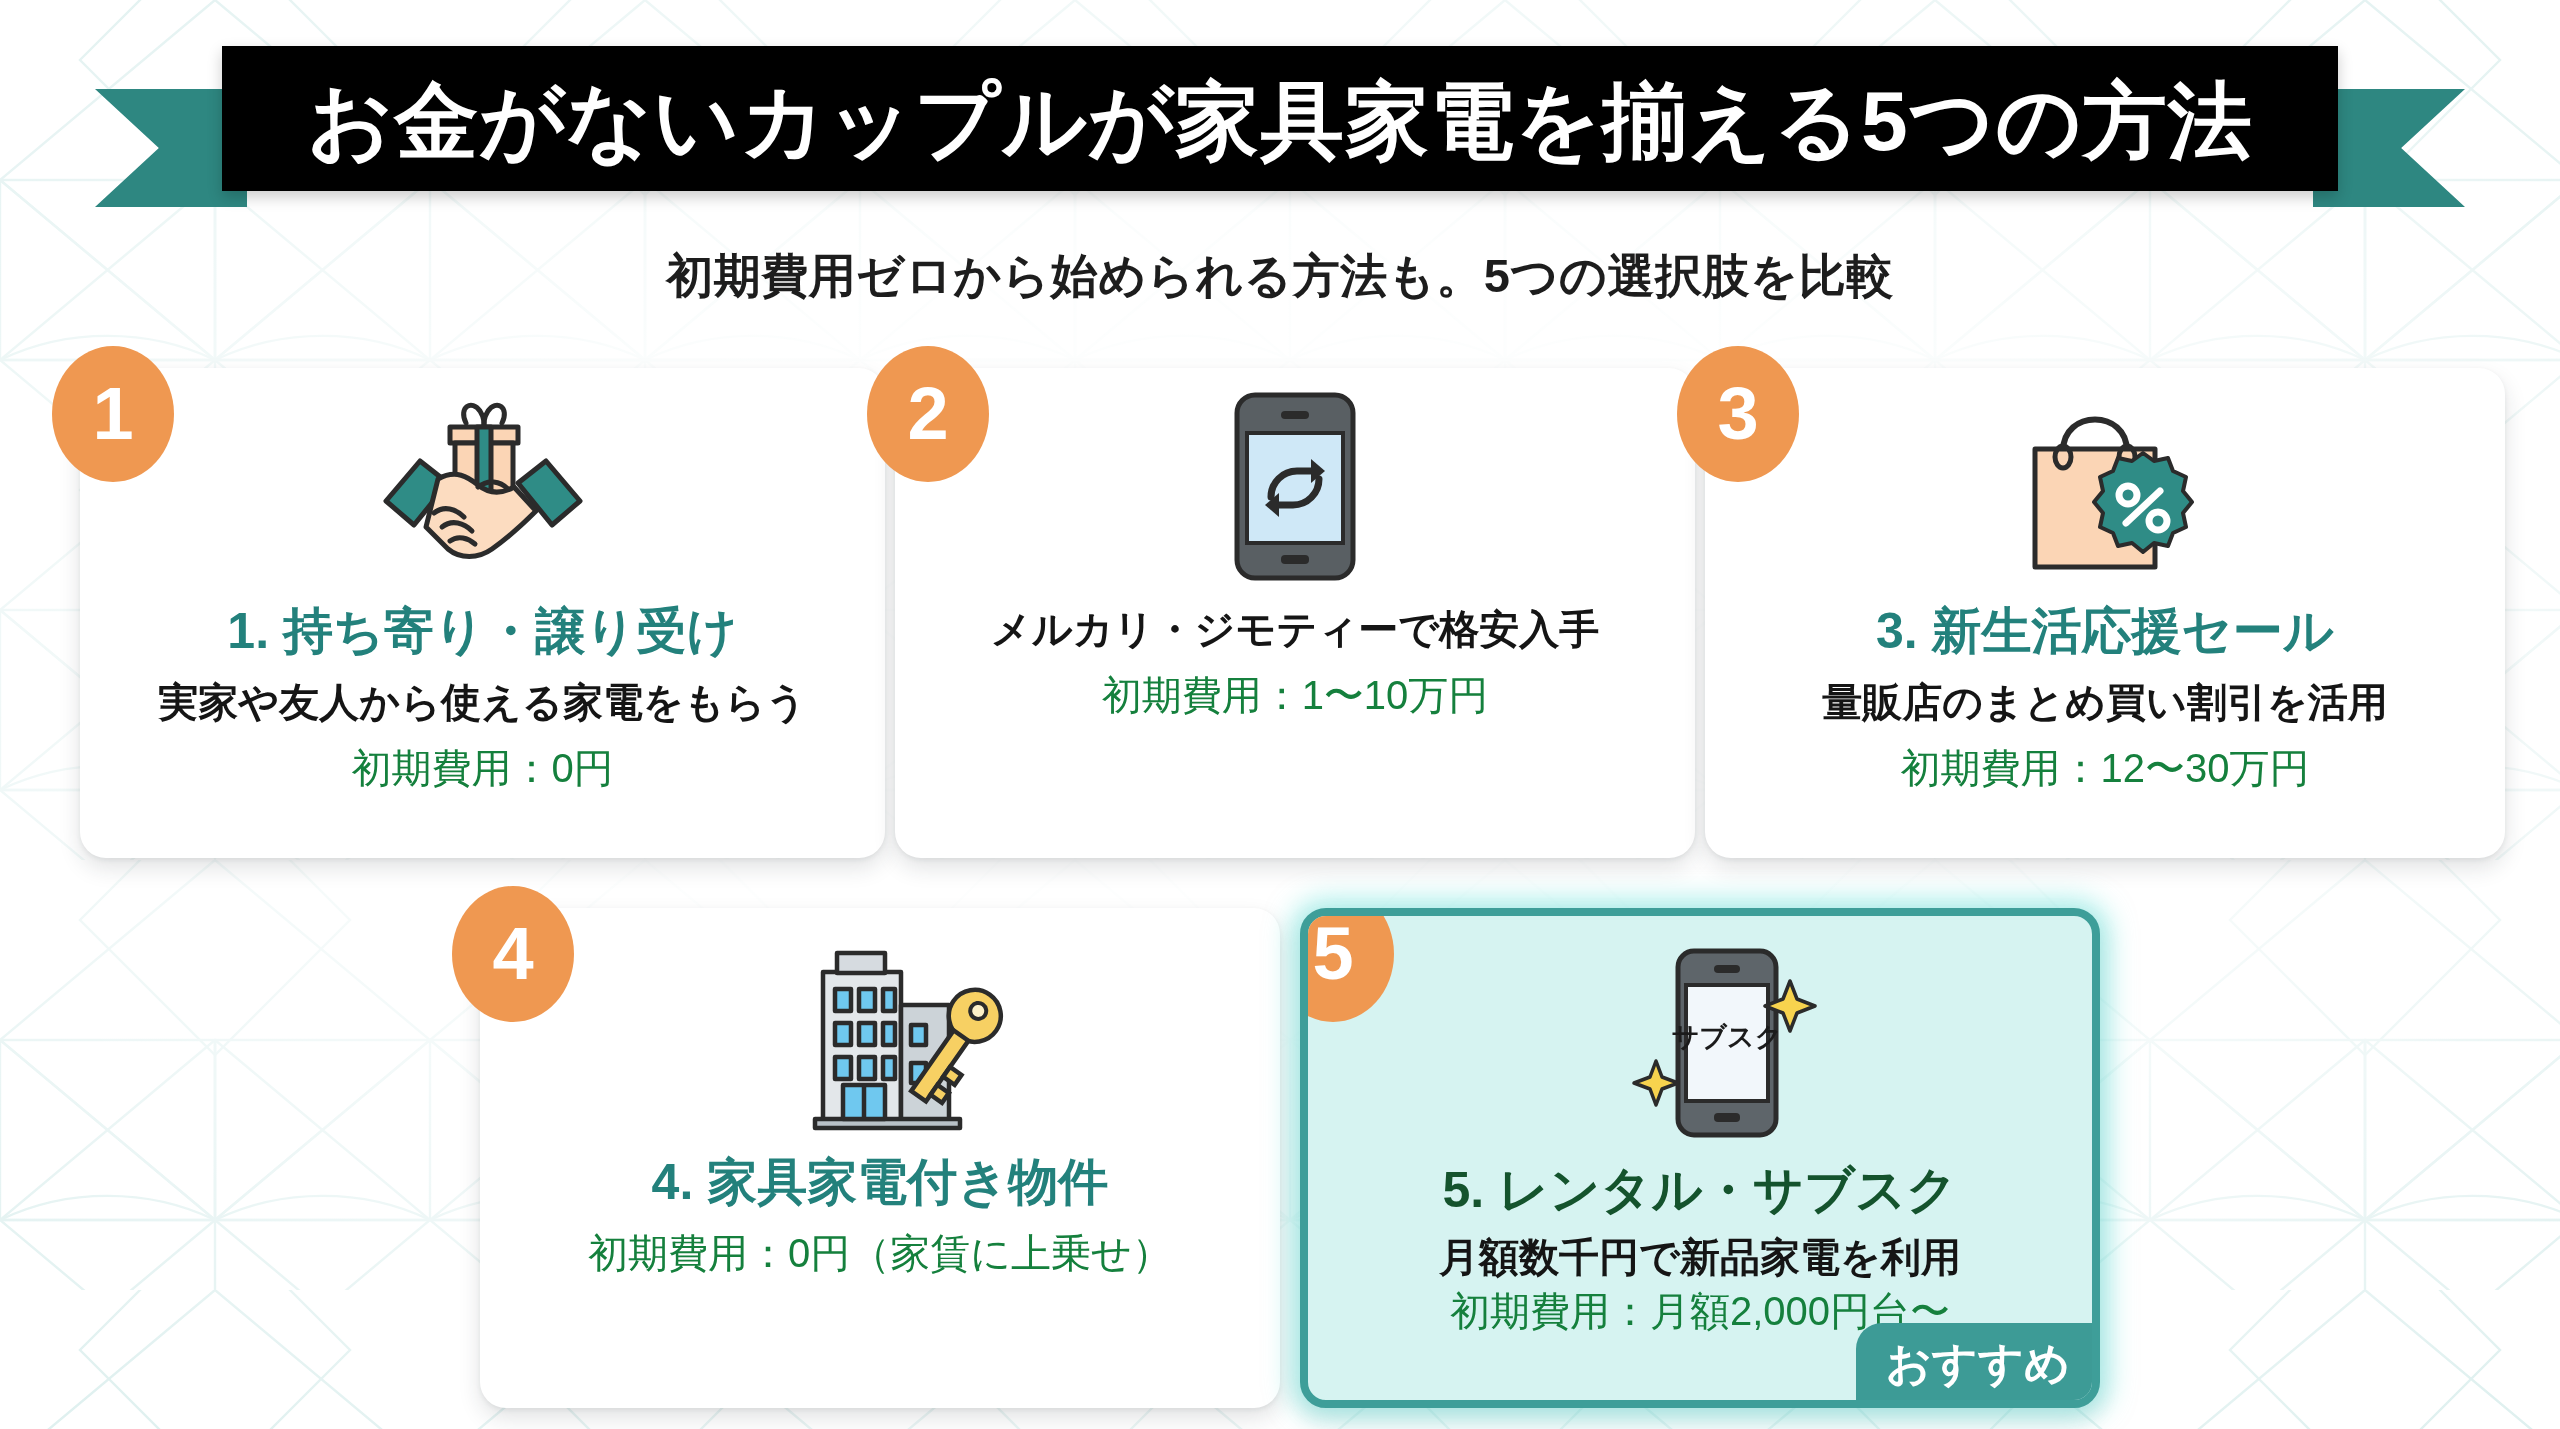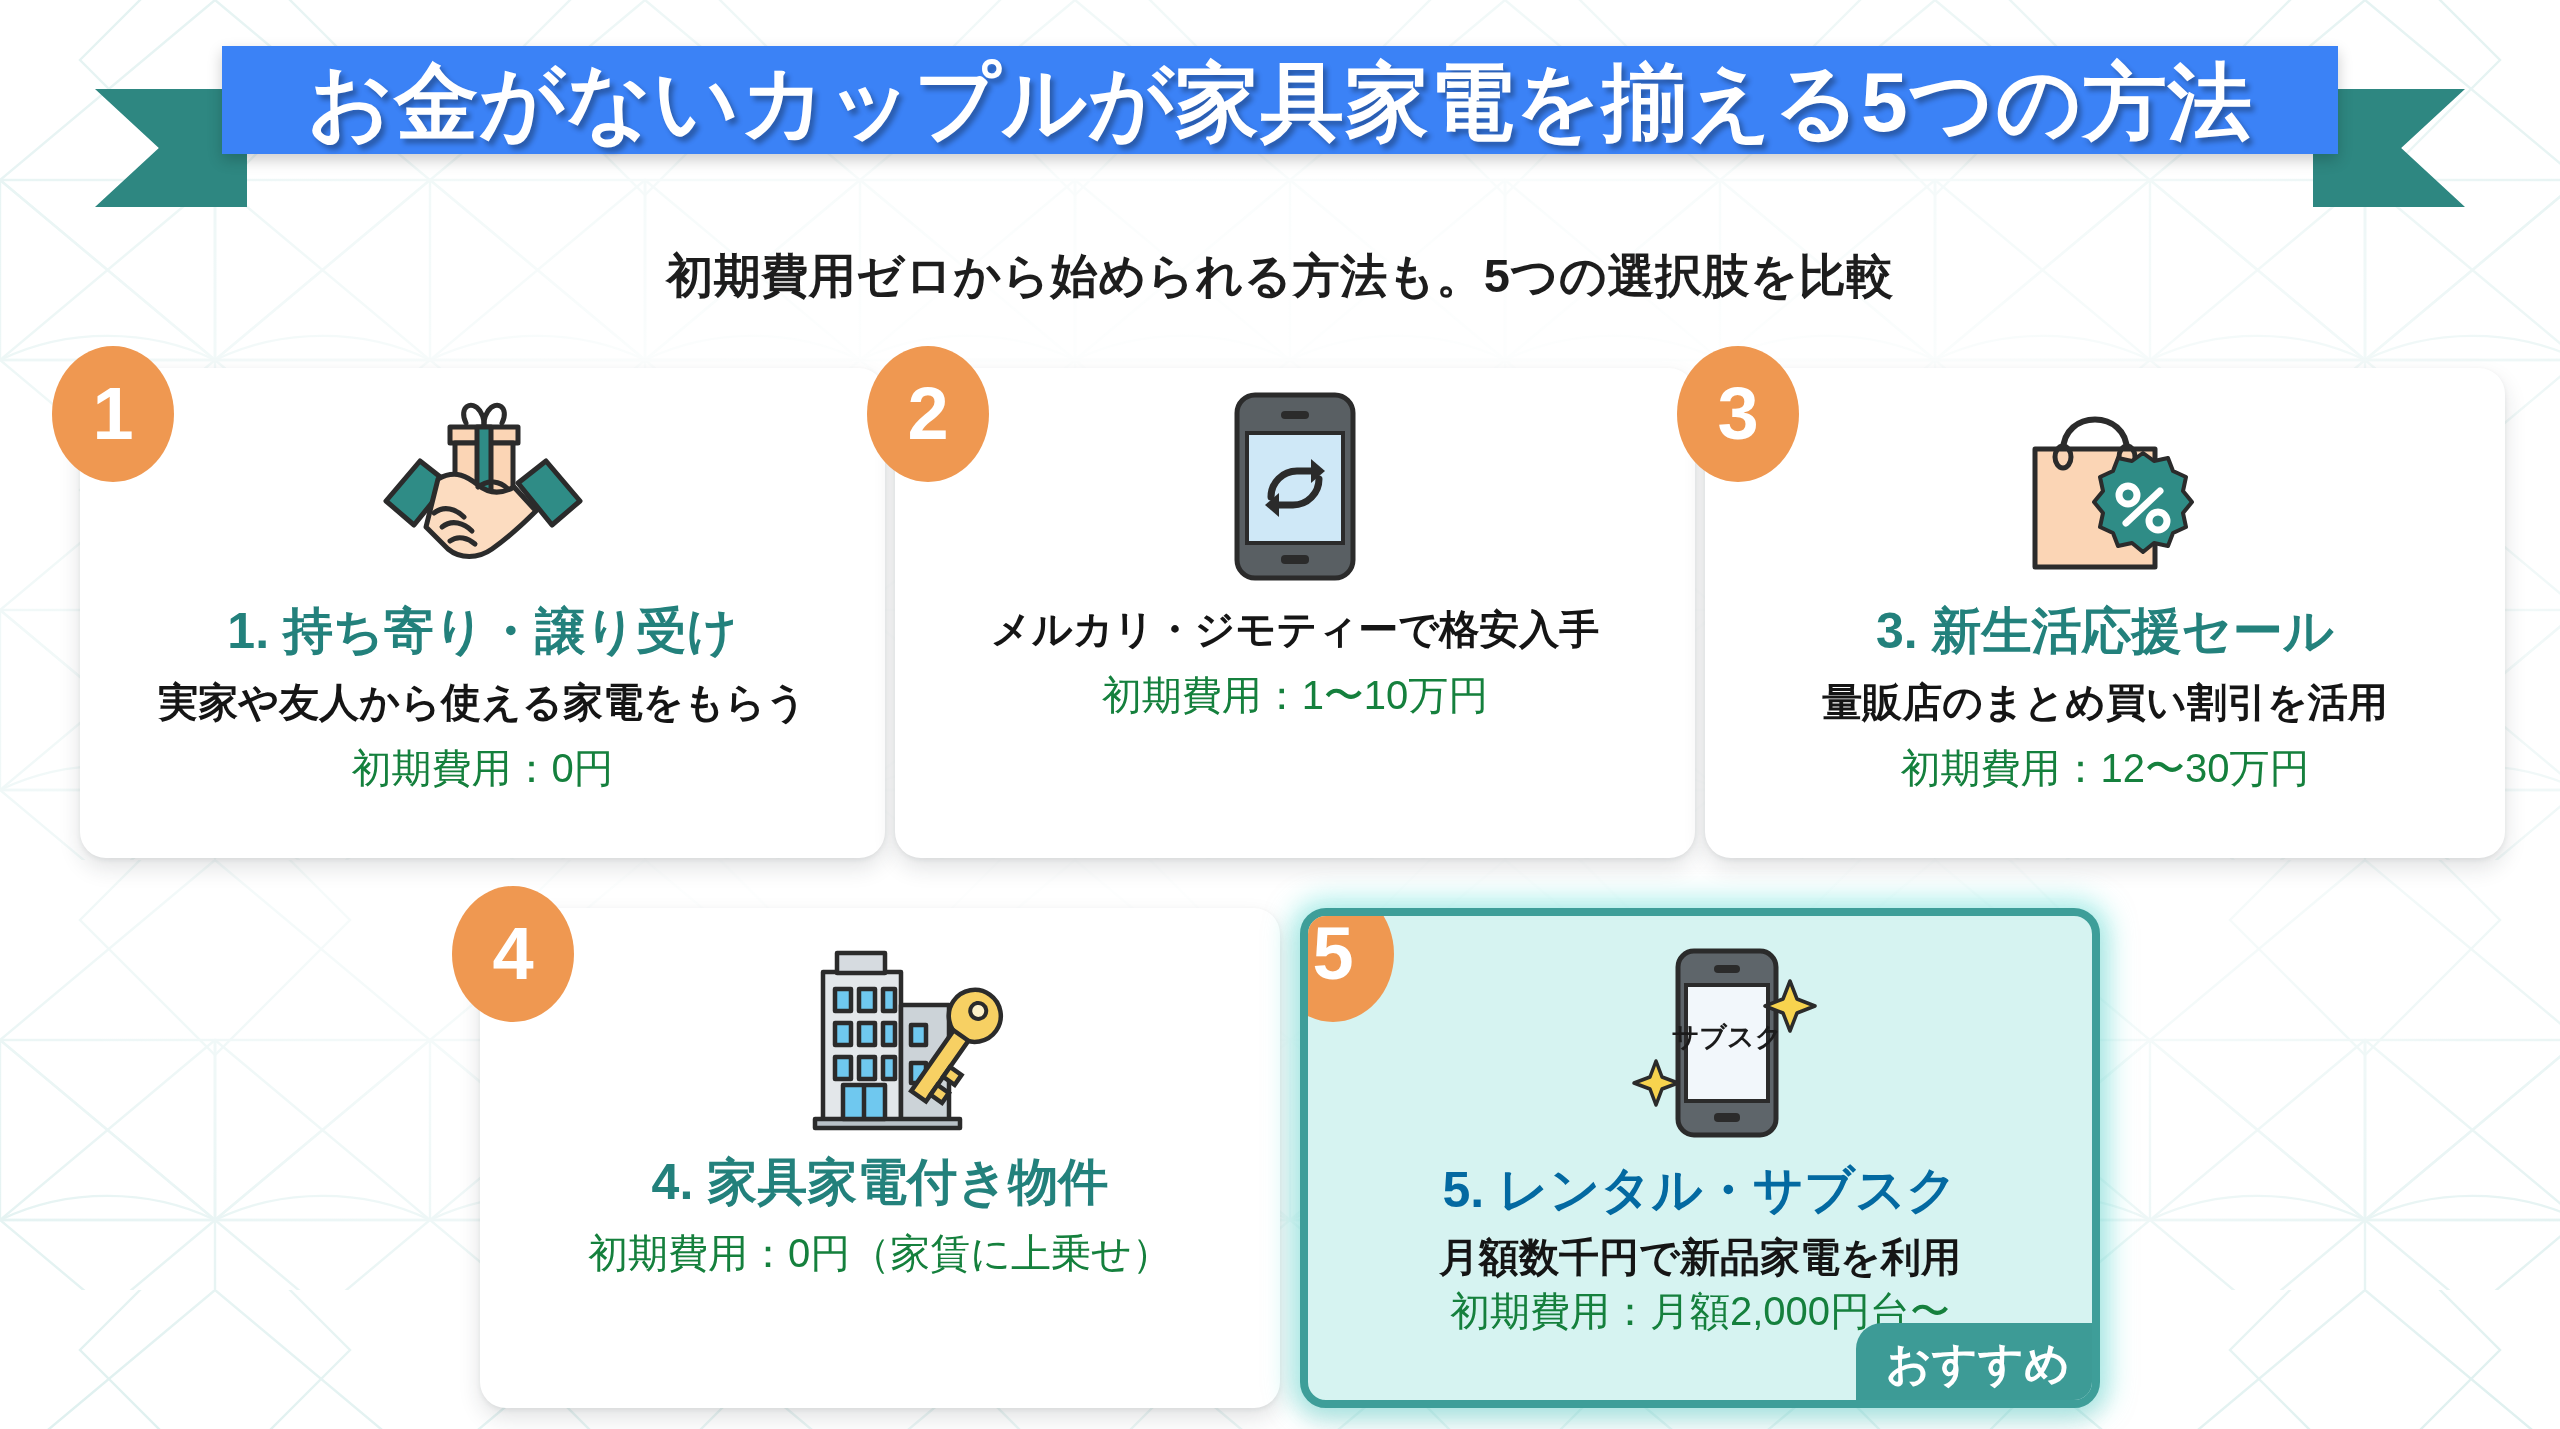--- a/index.html
+++ b/index.html
@@ -34,22 +34,22 @@
     background:#2e8781;
     clip-path:polygon(0 0,100% 0,100% 100%,0 100%,42% 50%);
     filter:drop-shadow(0 4px 5px rgba(0,0,0,.17));
   }
   .ribbon-tail.right{right:95px;
     background:#2e8781;
     clip-path:polygon(0 0,100% 0,58% 50%,100% 100%,0 100%);
     filter:drop-shadow(0 4px 5px rgba(0,0,0,.17));
   }
   .ribbon-band{
-    position:absolute;left:222px;right:222px;top:0;height:108px;
-    background:#3b82f6;
+    position:absolute;left:222px;right:222px;top:0;height:145px;
+    background:#000000;
     box-shadow:0 6px 14px rgba(0,0,0,.20);
     display:flex;align-items:center;justify-content:center;
   }
   .ribbon-title{
     color:#ffffff;font-size:84px;font-weight:700;letter-spacing:1px;
     white-space:nowrap;line-height:1;
     text-shadow:4px 5px 5px rgba(0,0,0,.30);
     transform:translateY(2px);
   }
 
@@ -97,21 +97,21 @@
     height:200px;width:100%;
     display:flex;align-items:center;justify-content:center;
     margin-top:18px;
   }
   .c4 .icon-box,.c5 .icon-box{margin-top:24px;height:205px;margin-left:40px;}
 
   .card-title{
     font-size:50px;font-weight:700;color:#23817c;
     margin-top:18px;white-space:nowrap;line-height:1.1;
   }
-  .c5 .card-title{color:#0369a1;}
+  .c5 .card-title{color:#14532d;}
   .card-desc{
     font-size:40px;font-weight:700;color:#151515;
     margin-top:20px;white-space:nowrap;line-height:1.15;
   }
   .card-cost{
     font-size:40px;font-weight:400;color:#15803d;
     margin-top:20px;white-space:nowrap;line-height:1.15;
   }
   .c5 .card-desc{margin-top:16px;}
   .c5 .card-cost{margin-top:8px;}

